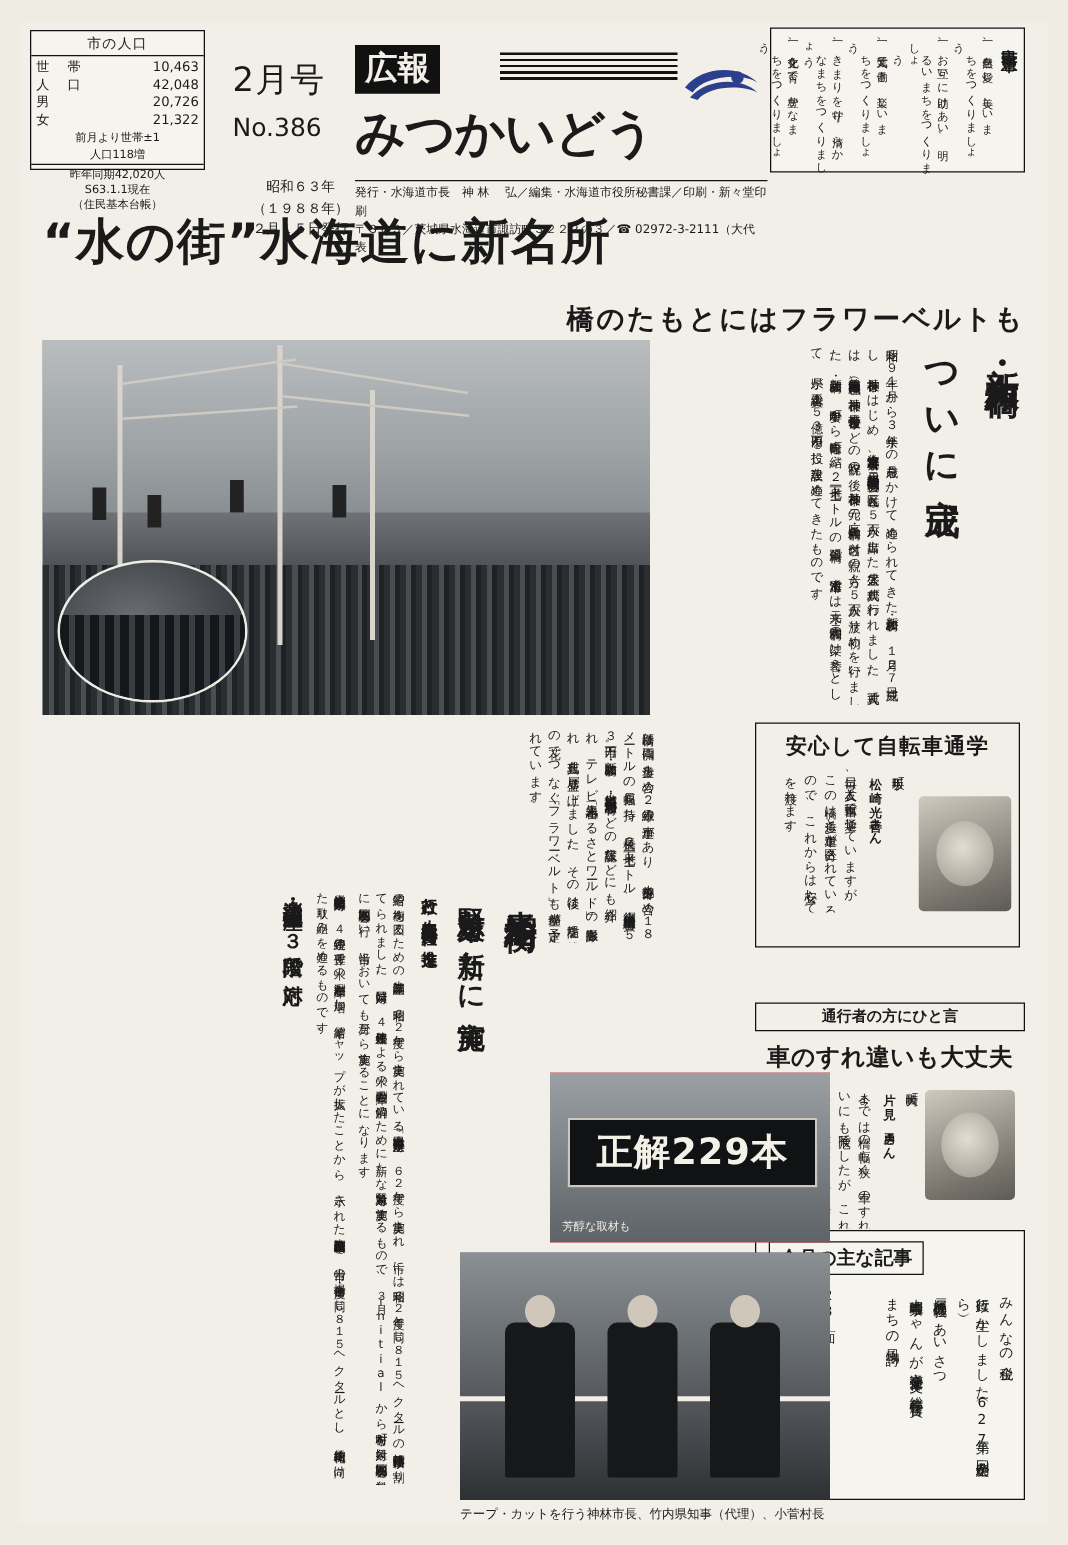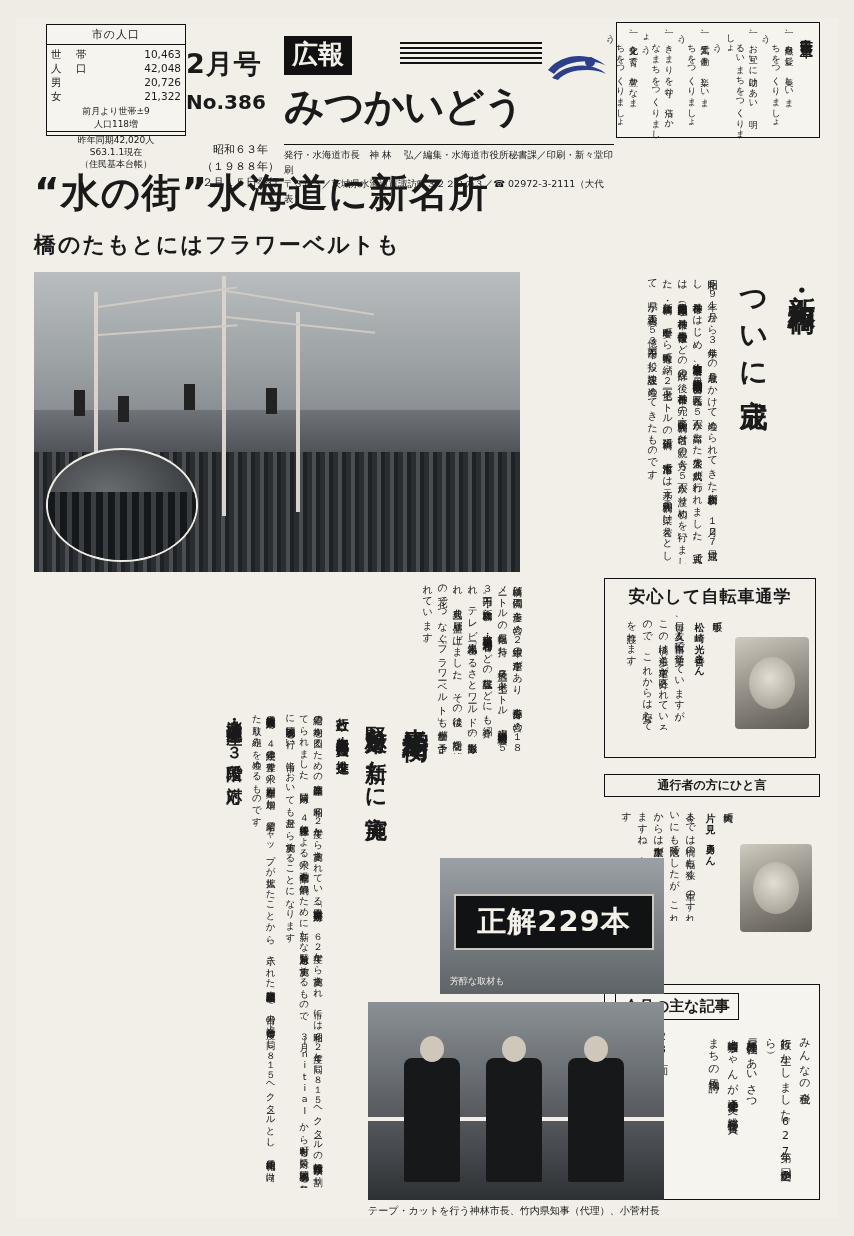--- a/index.html
+++ b/index.html
@@ -22,30 +22,30 @@
     width:100%;height:100%;
     background:#f2efe8;
   }
   
   .vt{ writing-mode:vertical-rl; text-orientation:upright; }
   .box{ border:1.5px solid #111; box-sizing:border-box; }
   .abs{ position:absolute; box-sizing:border-box; }
 
   
   #masthead{ position:absolute;left:0;top:0;width:822px;height:120px; }
-  #pop-box{ left:30px;top:6px;width:140px;height:112px; border:1.5px solid #111; background:#f6f4ee;}
+  #pop-box{ left:8px;top:6px;width:140px;height:112px; border:1.5px solid #111; background:#f6f4ee;}
   #pop-title{ text-align:center;font-size:11px;letter-spacing:1px;border-bottom:1px solid #111;padding:2px 0;}
   .pop-row{ display:flex;font-size:10.5px;line-height:1.32;padding:0 4px;}
   .pop-row .k{ width:46px; letter-spacing:2px;}
   .pop-row .v{ flex:1;text-align:right;}
   .pop-foot{ font-size:9px;text-align:center;line-height:1.35;margin-top:2px;}
 
   #issue{ left:170px;top:28px;width:92px;}
-  #issue .m{ font-size:27px;font-weight:bold;letter-spacing:1px;}
-  #issue .n{ font-size:20px;font-weight:bold;margin-top:8px;letter-spacing:0px;}
+  #issue .m{ font-size:27px;font-weight:normal;letter-spacing:1px;}
+  #issue .n{ font-size:20px;font-weight:normal;margin-top:8px;letter-spacing:0px;}
 
   #logo{ left:268px;top:18px;width:260px;height:90px;}
   #logo .kouhou{
     display:inline-block;
     background:#111;color:#f2efe8;
     font-size:26px;font-weight:bold;padding:1px 8px 3px 8px;
     font-family:"DejaVu Serif","Liberation Serif",serif;
   }
   #logo .title{
     font-size:40px;font-weight:bold;letter-spacing:-1px;margin-top:4px;
@@ -61,21 +61,21 @@
   #pubinfo{ left:268px;top:126px;width:330px;font-size:9.5px;line-height:1.55;}
 
   #charter{ left:600px;top:4px;width:204px;height:116px;background:#f6f4ee;}
   #charter .inner{ display:flex;flex-direction:row-reverse;height:100%;padding:5px 4px;}
   #charter .ct{ font-size:13px;font-weight:bold;letter-spacing:2px;margin-left:4px;}
   #charter .cl{ font-size:9px;letter-spacing:0.5px;line-height:1.1;margin-left:3px;}
 
   
   #headband{ left:18px;top:148px;width:786px;height:112px;}
   #headline{ font-size:39px;font-weight:bold;letter-spacing:1px;text-align:left;}
-  #subhead{ font-size:22px;font-weight:bold;letter-spacing:2px;text-align:left;margin-top:10px;}
+  #subhead{ font-size:22px;font-weight:bold;letter-spacing:2px;text-align:right;margin-top:20px;}
 
   
   #photo{ left:18px;top:254px;width:486px;height:300px;overflow:hidden;background:#8e9398;}
   .sky{ position:absolute;left:0;top:0;width:100%;height:48%;
         background:linear-gradient(180deg,#b9bdbf 0%,#9ea3a6 60%,#888d91 100%);}
   .ground{ position:absolute;left:0;top:46%;width:100%;height:54%;
         background:linear-gradient(180deg,#6f7378 0%,#3f4347 40%,#55595d 100%);}
   .crowd{ position:absolute;left:0;top:60%;width:100%;height:40%;
         background:repeating-linear-gradient(90deg,#2b2e31 0 5px,#4a4e52 5px 9px,#1f2225 9px 13px);}
   .pole{ position:absolute;width:4px;background:#d8d4cc;}
@@ -104,21 +104,21 @@
   
   #bike{ left:588px;top:560px;width:212px;height:180px;}
   #bike .hd{ font-size:17px;font-weight:bold;text-align:center;letter-spacing:1px;}
   #bike .meta{ font-size:10px;line-height:1.6;}
   #bike .face{ position:absolute;right:6px;top:58px;width:74px;height:92px;border-radius:4px;
         background:linear-gradient(160deg,#cfcabf 0%,#8d8880 55%,#5d5a54 100%);overflow:hidden;}
   #bike .face:after{ content:"";position:absolute;left:14px;top:20px;width:46px;height:52px;border-radius:50%;
         background:radial-gradient(circle at 45% 40%,#e3ded3,#9a948b);}
 
   
-  #walker{ left:588px;top:756px;width:216px;height:206px;}
+  #walker{ left:588px;top:784px;width:216px;height:206px;}
   #walker .tag{ font-size:12px;font-weight:bold;text-align:center;border:1.5px solid #111;padding:2px 0;}
   #walker .hd{ font-size:19px;font-weight:bold;text-align:center;letter-spacing:0.5px;margin-top:8px;}
   #walker .meta{ font-size:10px;line-height:1.6;}
   #walker .face{ position:absolute;right:8px;top:70px;width:72px;height:88px;border-radius:4px;
         background:linear-gradient(160deg,#cfcabf 0%,#8d8880 55%,#5d5a54 100%);overflow:hidden;}
   #walker .face:after{ content:"";position:absolute;left:13px;top:18px;width:46px;height:52px;border-radius:50%;
         background:radial-gradient(circle at 45% 40%,#e3ded3,#9a948b);}
 
   
   #contents{ left:588px;top:966px;width:216px;height:216px;background:#f6f4ee;}
@@ -172,21 +172,21 @@
           </div>
           <div class="pop-row">
             <span class="k">男</span>
             <span class="v">20,726</span>
           </div>
           <div class="pop-row">
             <span class="k">女</span>
             <span class="v">21,322</span>
           </div>
         </div>
-        <div class="pop-foot">前月より世帯±9</div>
+        <div class="pop-foot">前月より世帯±1</div>
         <div class="pop-foot" style="margin-top:0">人口118増</div>
         <div class="pop-foot" style="margin-top:1px;border-top:1px solid #111;padding-top:2px">昨年同期42,020人</div>
         <div class="pop-foot" style="margin-top:0">S63.1.1現在</div>
         <div class="pop-foot" style="margin-top:0">（住民基本台帳）</div>
       </div>
 
       <div class="abs" id="issue">
         <div class="m">2月号</div>
         <div class="n">No.386</div>
       </div>
@@ -286,20 +286,21 @@
           <div class="vt meta" style="margin-left:2px">坂手町</div>
           <div class="vt meta" style="margin-left:4px;font-weight:bold">松 崎 光 善さん</div>
           <div class="vt meta" style="height:116px;overflow:hidden">毎日、友人と自転車で通学していますが、この橋は歩道と車道が区分されているので、これからは安心して橋を渡れます。</div>
         </div>
       </div>
       <div class="face"></div>
     </div>
 
     <div class="abs" id="walker">
       <div class="tag">通行者の方にひと言</div>
+      <div class="hd">車のすれ違いも大丈夫</div>
       <div style="display:flex;flex-direction:row-reverse;margin-top:8px;height:120px">
         <div style="width:84px"></div>
         <div style="flex:1;display:flex;flex-direction:row-reverse">
           <div class="vt meta" style="margin-left:2px">大崎町</div>
           <div class="vt meta" style="margin-left:4px;font-weight:bold">片 見 　勇さん</div>
           <div class="vt meta" style="height:116px;overflow:hidden">今までは橋の幅も狭く、車のすれ違いにも危険でしたが、これからは大型車が来ても安心して通行できますね。うれしいです。</div>
         </div>
       </div>
       <div class="face"></div>
     </div>

